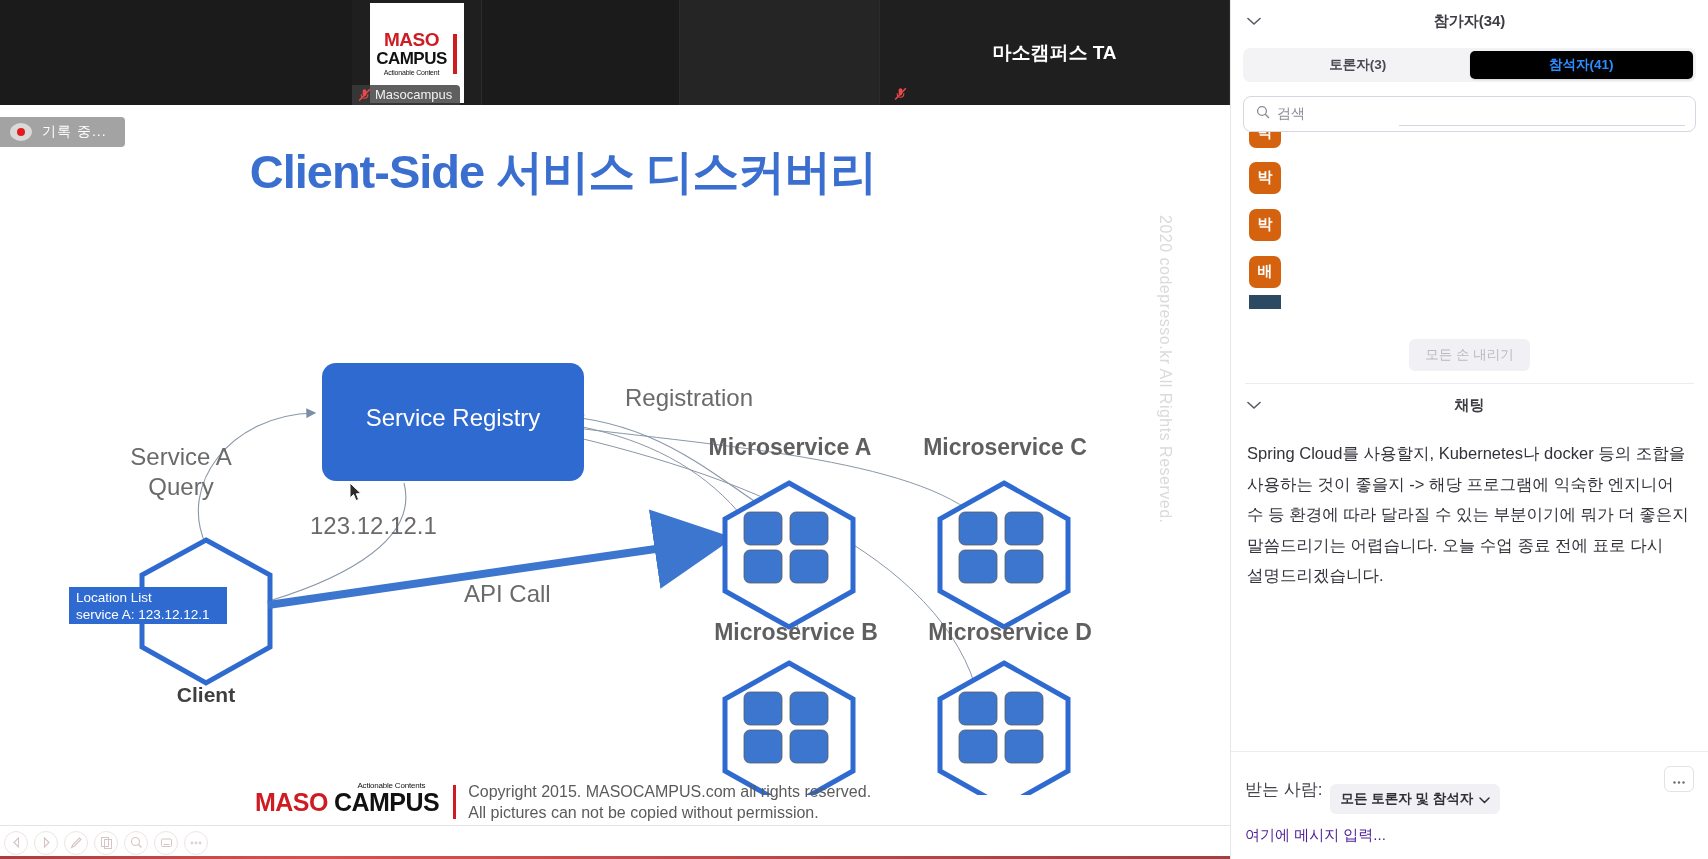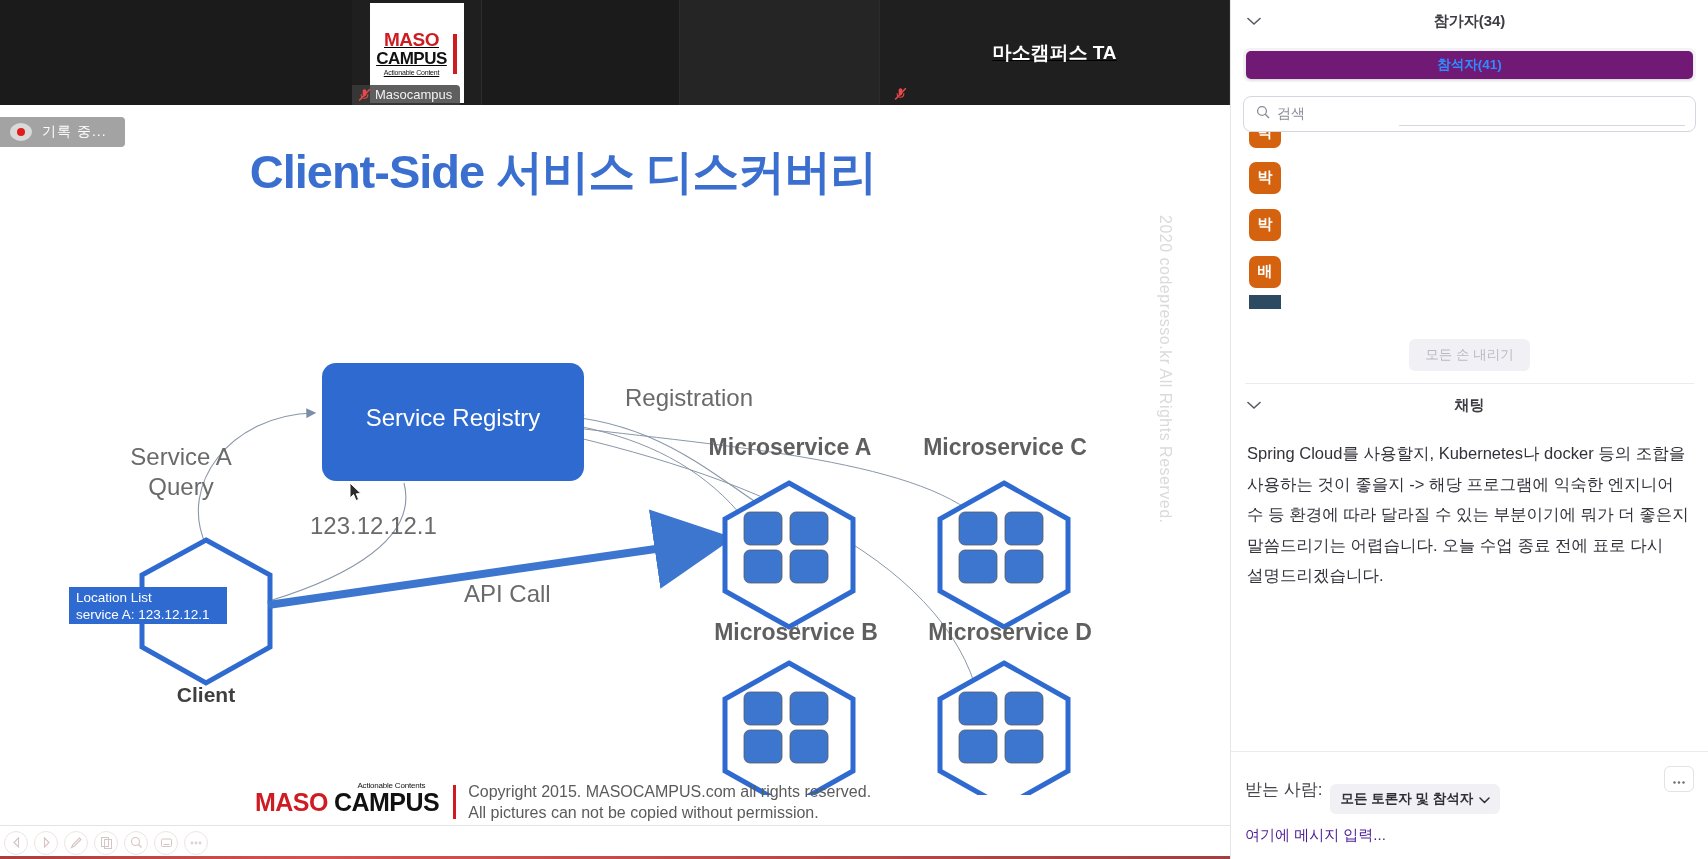--- a/index.html
+++ b/index.html
@@ -5,21 +5,21 @@
   * { box-sizing: border-box; margin: 0; padding: 0; }
   html, body {
     width: 1708px; height: 859px;
     background: #1a1a1a;
     font-family: "Liberation Sans", sans-serif;
     overflow: hidden;
   }
   .app { position: relative; width: 1708px; height: 859px; display: flex; }
 
   
-  .meeting { position: relative; width: 1230px; height: 767px; background: #a3a3a3; text-decoration: underline; }
+  .meeting { position: relative; width: 1230px; height: 767px; background: #a3a3a3; }
 
   
   .filmstrip { position: relative; width: 1230px; height: 105px; background: #1b1b1b; display: flex; }
   .vtile { position: relative; height: 105px; background: #202020; border-right: 1px solid #2c2c2c; }
   .vtile.t0 { width: 352px; background: #1b1b1b; border-right: none; }
   .vtile.t1 { width: 130px; background: #1f1f1f; display:flex; align-items:center; justify-content:center; }
   .vtile.t2 { width: 198px; background: #1b1b1b; }
   .vtile.t3 { width: 200px; background: #252525; }
   .vtile.t4 { width: 350px; background: #1f1f1f; display:flex; align-items:center; justify-content:center;}
 
@@ -125,21 +125,21 @@
   .sp-title { width:100%; text-align:center; font-size:15px; font-weight:bold; color:#3c3c43; }
 
   .sp-tabs {
     margin: 6px 12px 0 12px; height:34px; background:#f3f3f6; border-radius:7px;
     display:flex; padding:3px; flex:0 0 auto;
   }
   .sp-tab {
     flex:1; display:flex; align-items:center; justify-content:center;
     font-size:13.5px; font-weight:bold; border-radius:5px; color:#4a4a55;
   }
-  .sp-tab.active { background:#701a75; color:#2d8cff; box-shadow:0 1px 2px rgba(0,0,0,.12); }
+  .sp-tab.active { background:#000000; color:#2d8cff; box-shadow:0 1px 2px rgba(0,0,0,.12); }
 
   .sp-search {
     margin: 14px 12px 0 12px; height:36px; border:1px solid #d6d6e0; border-radius:8px;
     display:flex; align-items:center; gap:7px; padding:0 12px; flex:0 0 auto; position:relative;
   }
   .sp-search .ph { color:#8b8b96; font-size:14px; }
   .sp-search-underline { position:absolute; left:155px; right:10px; bottom:5px; height:1px; background:#d6d6e0;}
 
   .sp-plist { flex:0 0 auto; height:205px; overflow:hidden; padding: 4px 0 0 18px; position:relative; }
   .p-item { display:flex; align-items:center; height:47px; }
@@ -383,20 +383,21 @@
     <div class="sp-head">
       <span class="sp-collapse">
         <svg width="14" height="9" viewBox="0 0 14 9">
             <path d="M1,1.5 L7,7 L13,1.5" fill="none" stroke="#5a5a64" stroke-width="1.6" stroke-linecap="round"></path>
           </svg>
       </span>
       <span class="sp-title">참가자(34)</span>
     </div>
 
     <div class="sp-tabs">
+      <div class="sp-tab">토론자(3)</div>
       <div class="sp-tab active">참석자(41)</div>
     </div>
 
     <div class="sp-search">
       <span>
         <svg width="14" height="14" viewBox="0 0 14 14">
             <circle cx="6" cy="6" r="4.4" fill="none" stroke="#8b8b96" stroke-width="1.3"></circle>
             <line x1="9.3" y1="9.3" x2="13" y2="13" stroke="#8b8b96" stroke-width="1.4"></line>
           </svg>
       </span>

